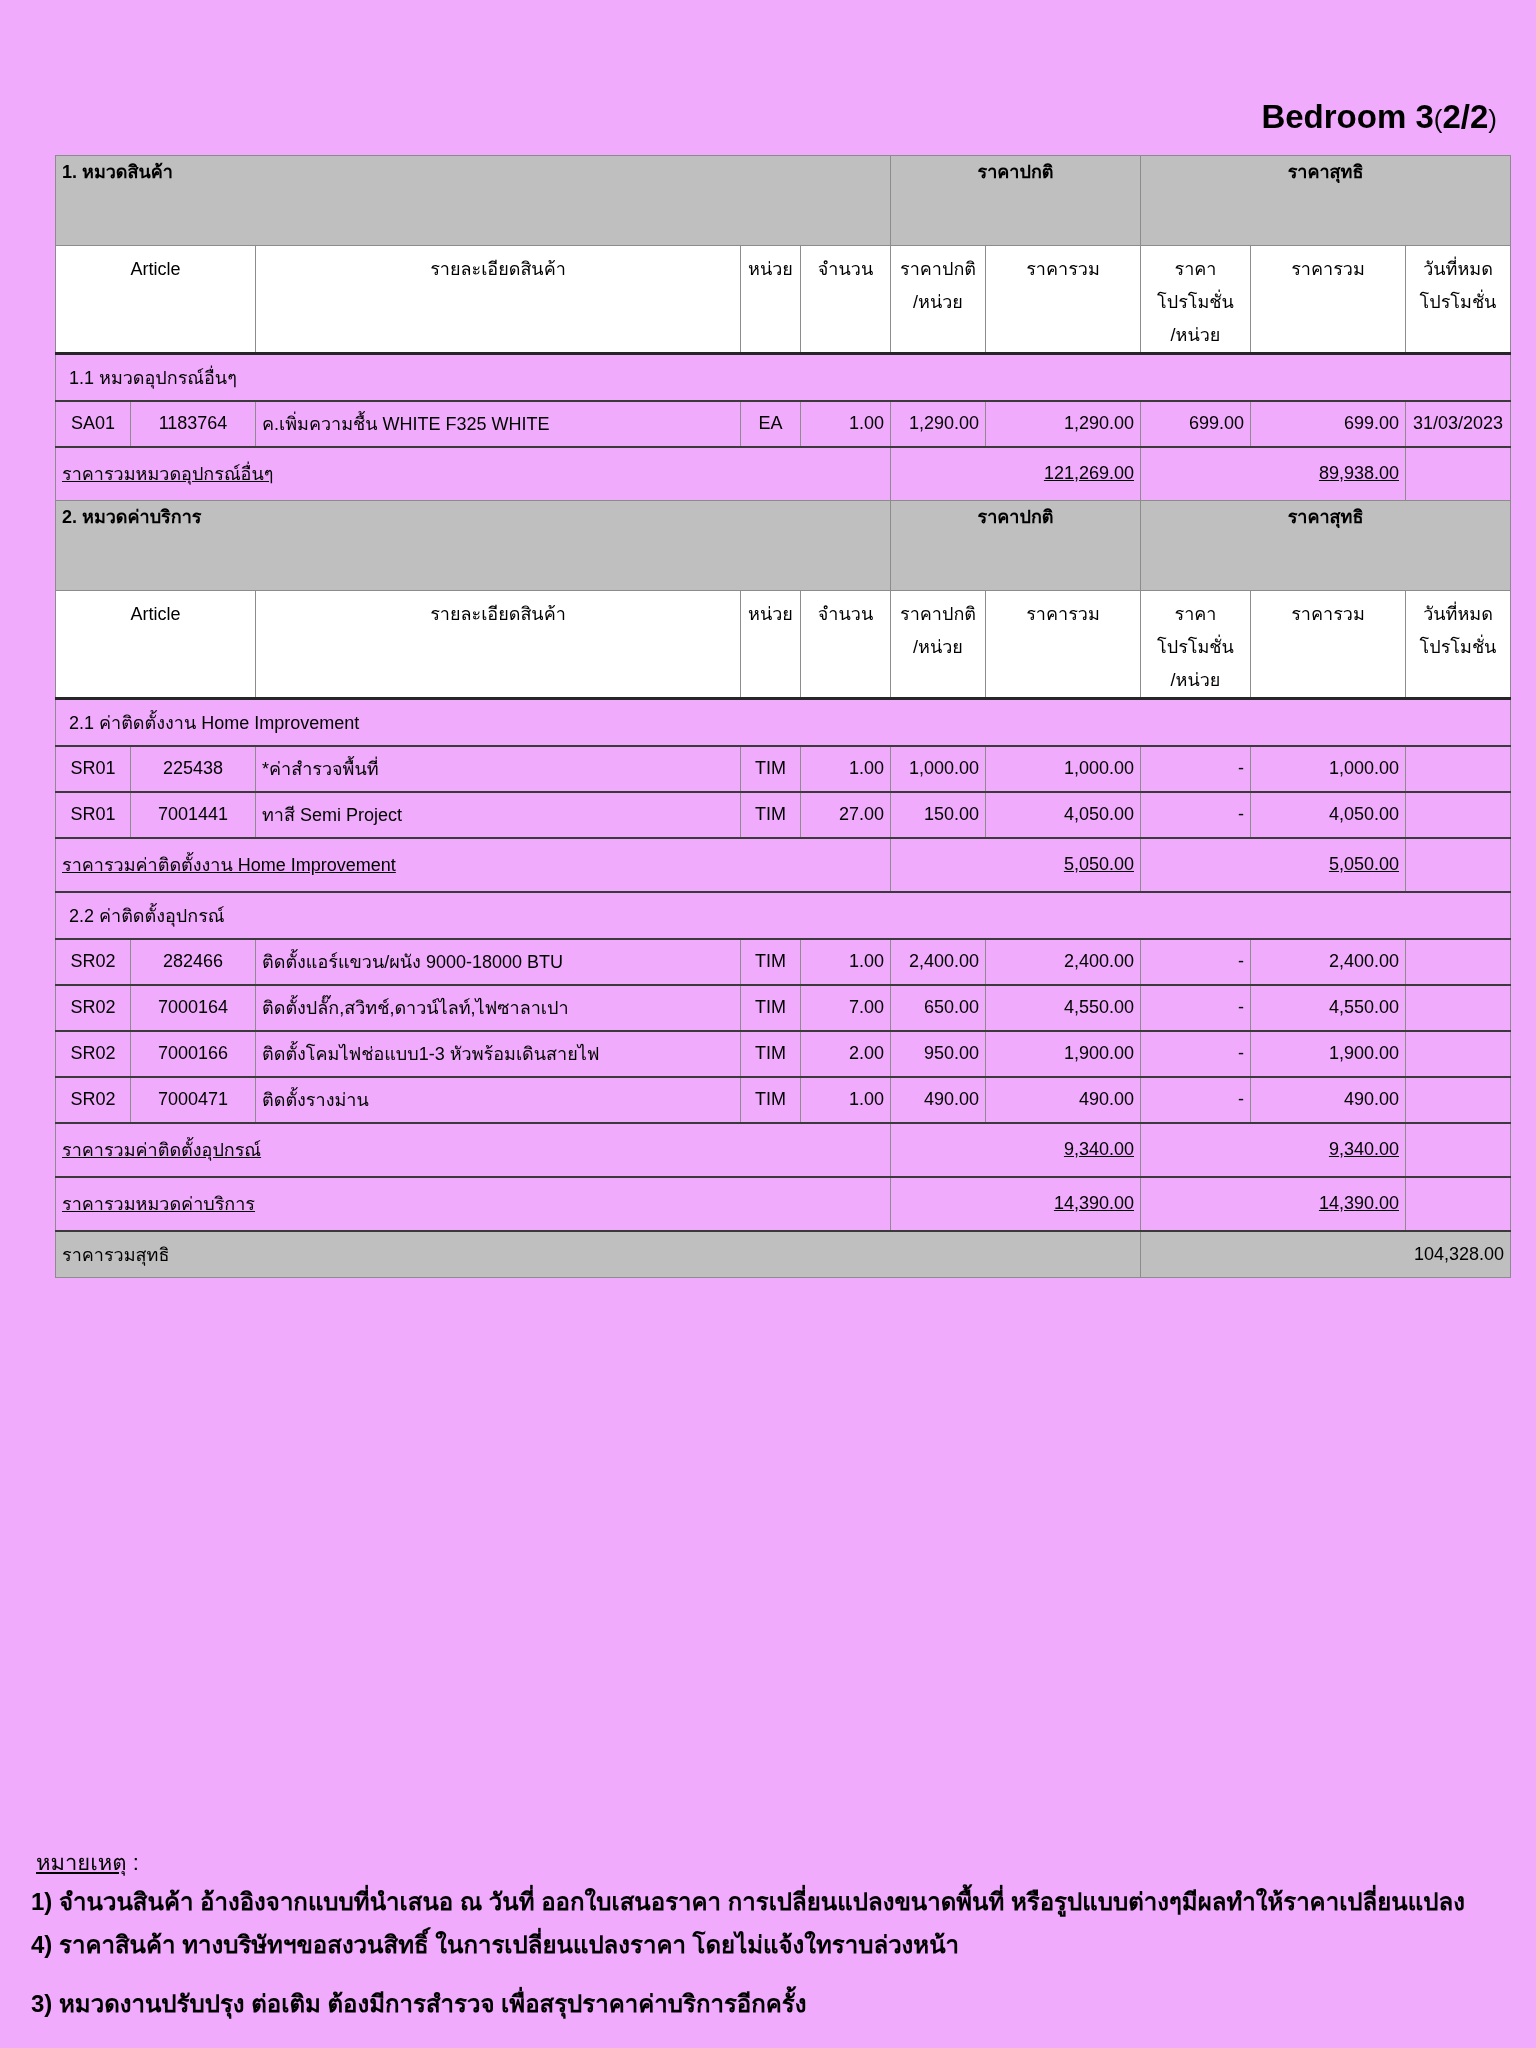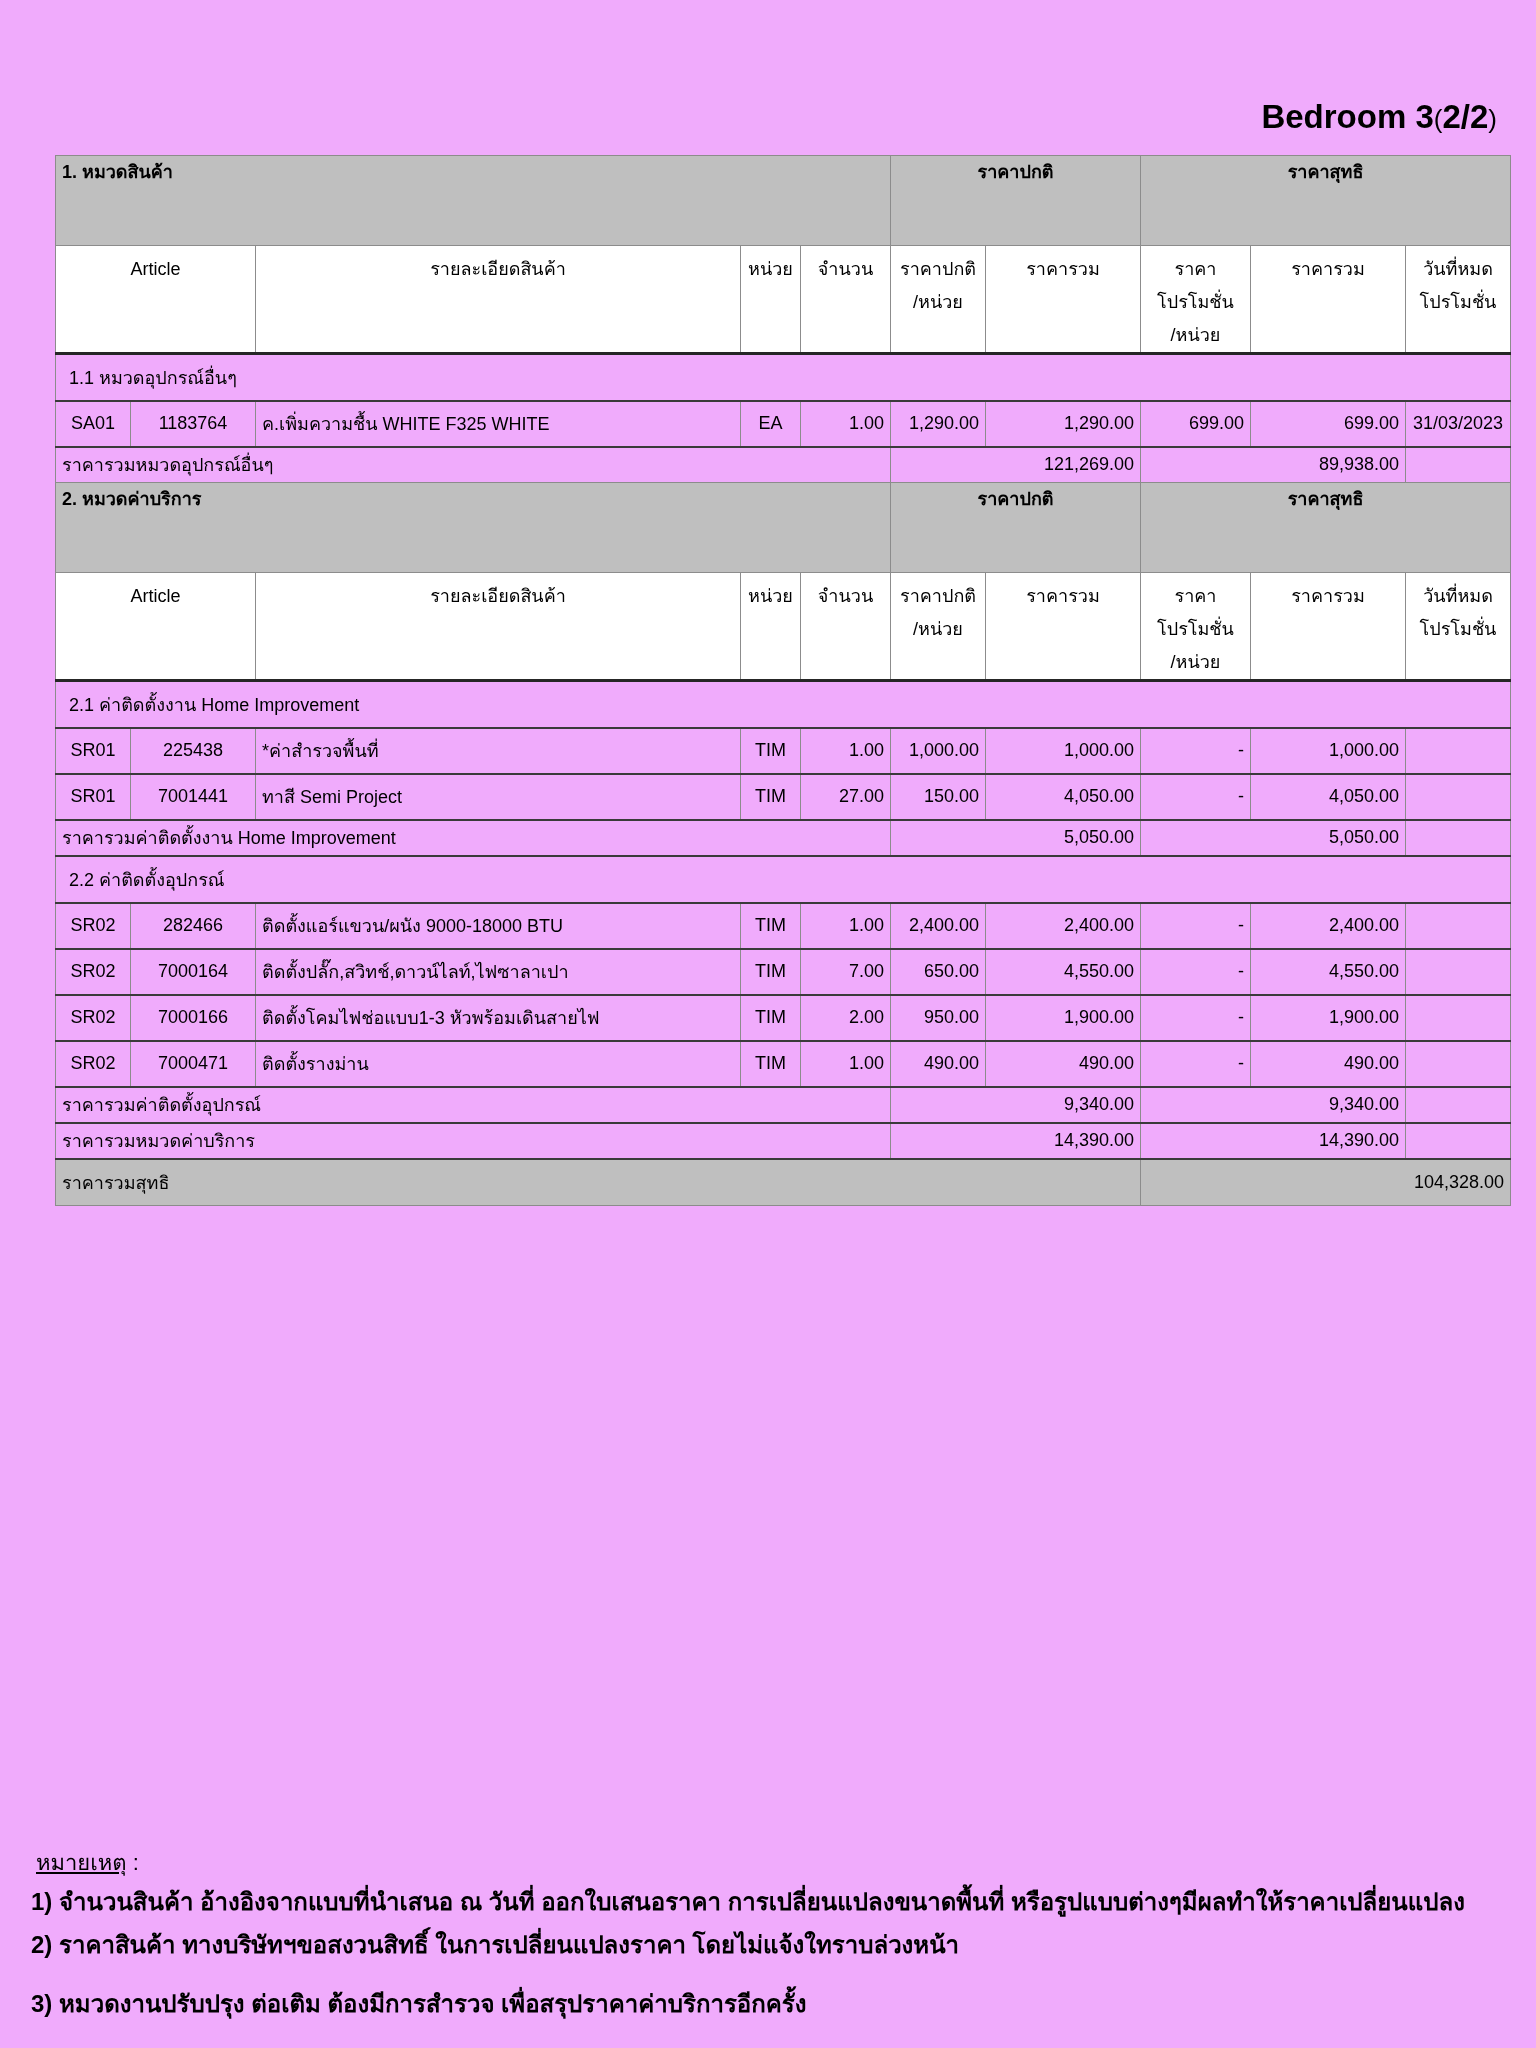--- a/index.html
+++ b/index.html
@@ -23,21 +23,21 @@
   tr.hrow{height:107px;}
   tr.hrow td{vertical-align:top;padding-top:7px;text-align:center;line-height:33px;
              border-bottom:3px solid #262626;background:#fff;}
 
   tr.thick td{border-top:2px solid #3a3a3a;}
 
   tr.sec{height:47px;}
   tr.sec td{text-align:left;padding-left:13px;}
 
   tr.drow{height:46px;}
-  tr.sum{height:36px;}
+  tr.sum{height:54px;text-decoration:underline;}
   td.sum-label{text-align:left;padding-left:20px;}
 
   tr.gtotal{height:47px;}
   tr.gtotal td{background:#bfbfbf;}
   td.gtotal-label{text-align:left;padding-left:20px;}
 
   td.c{text-align:center;}
   td.l{text-align:left;padding-left:7px;}
   td.r{text-align:right;padding-right:7px;}
 
@@ -257,16 +257,16 @@
 
     <tr class="gtotal thick">
       <td colspan="7" class="gtotal-label">ราคารวมสุทธิ</td>
       <td colspan="3" class="r">104,328.00</td>
     </tr>
   </tbody>
     </table>
 
   <div class="notes-heading"><span class="u">หมายเหตุ</span><span> :</span></div>
   <div class="note note-1">1) จำนวนสินค้า อ้างอิงจากแบบที่นำเสนอ ณ วันที่ ออกใบเสนอราคา การเปลี่ยนแปลงขนาดพื้นที่ หรือรูปแบบต่างๆมีผลทำให้ราคาเปลี่ยนแปลง</div>
-  <div class="note note-2">2) ราคาสินค้า ทางบริษัทฯขอสงวนสิทธิ์ ในการเปลี่ยนแปลงราคา โดยไม่แจ้งใทราบล่วงหน้า</div>
+  <div class="note note-2">4) ราคาสินค้า ทางบริษัทฯขอสงวนสิทธิ์ ในการเปลี่ยนแปลงราคา โดยไม่แจ้งใทราบล่วงหน้า</div>
   <div class="note note-3">3) หมวดงานปรับปรุง ต่อเติม ต้องมีการสำรวจ เพื่อสรุปราคาค่าบริการอีกครั้ง</div>
 
 </div>
 
 </body></html>

